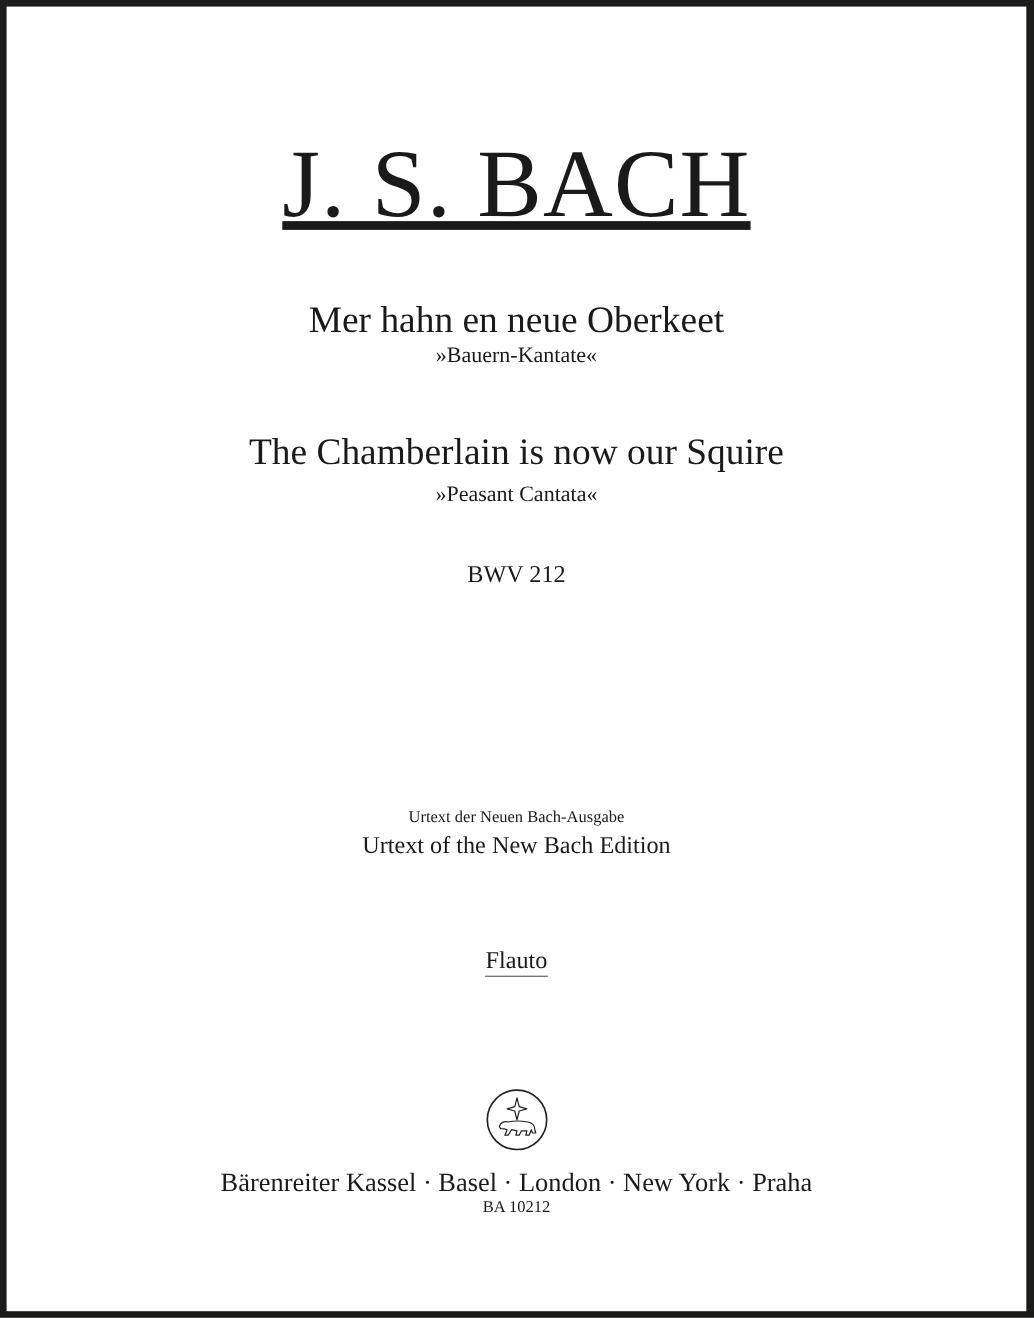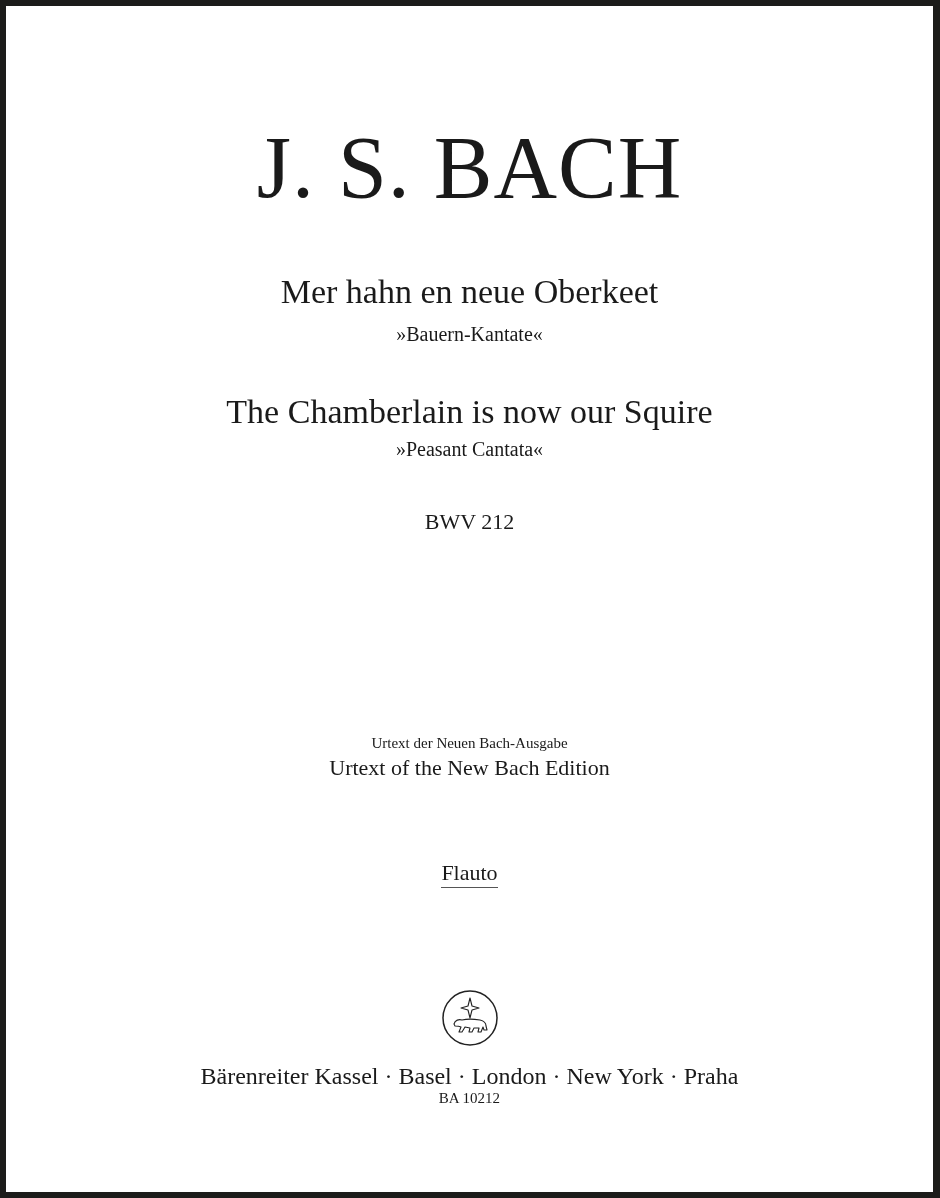--- a/index.html
+++ b/index.html
@@ -16,23 +16,23 @@
     left: 6px; top: 6px;
     width: 927px; height: 1186px;
     background: #ffffff;
   }
   .line {
     position: absolute;
     left: 0; right: 0;
     text-align: center;
     white-space: nowrap;
   }
-  .composer { top: 112px; font-size: 88px; line-height: 100px; letter-spacing: 1px; }
+  .composer { top: 112px; font-size: 88px; line-height: 100px; letter-spacing: 1px; text-decoration: underline; }
   .title-de { top: 266px; font-size: 34px; line-height: 40px; }
-  .subtitle-de { top: 316px; font-size: 20px; line-height: 24px; }
+  .subtitle-de { top: 305px; font-size: 20px; line-height: 24px; }
   .title-en { top: 386px; font-size: 34px; line-height: 40px; }
   .subtitle-en { top: 431px; font-size: 20px; line-height: 24px; }
   .catalog { top: 503px; font-size: 22px; line-height: 26px; text-align: center; }
   .urtext-de { top: 724px; font-size: 15px; line-height: 26px; }
   .urtext-en { top: 749px; font-size: 22px; line-height: 26px; }
   .instrument-wrap { top: 854px; font-size: 22px; line-height: 26px; }
   .instrument {
     display: inline-block;
     border-bottom: 1.5px solid #555;
     padding-bottom: 1px;

